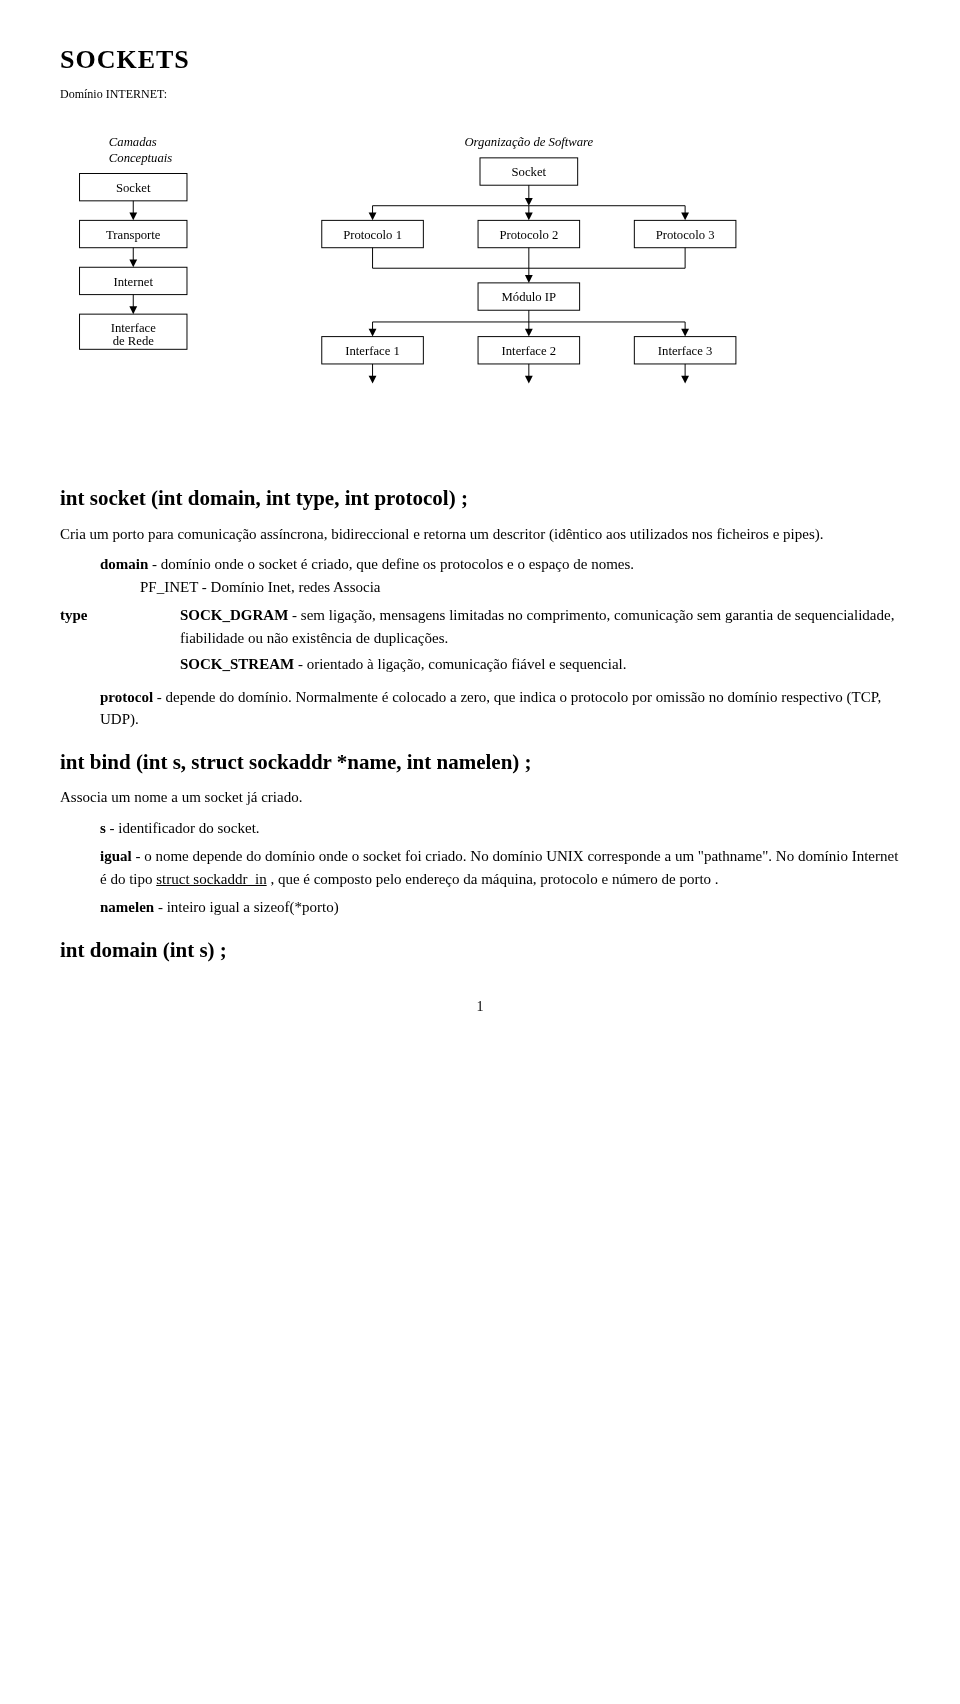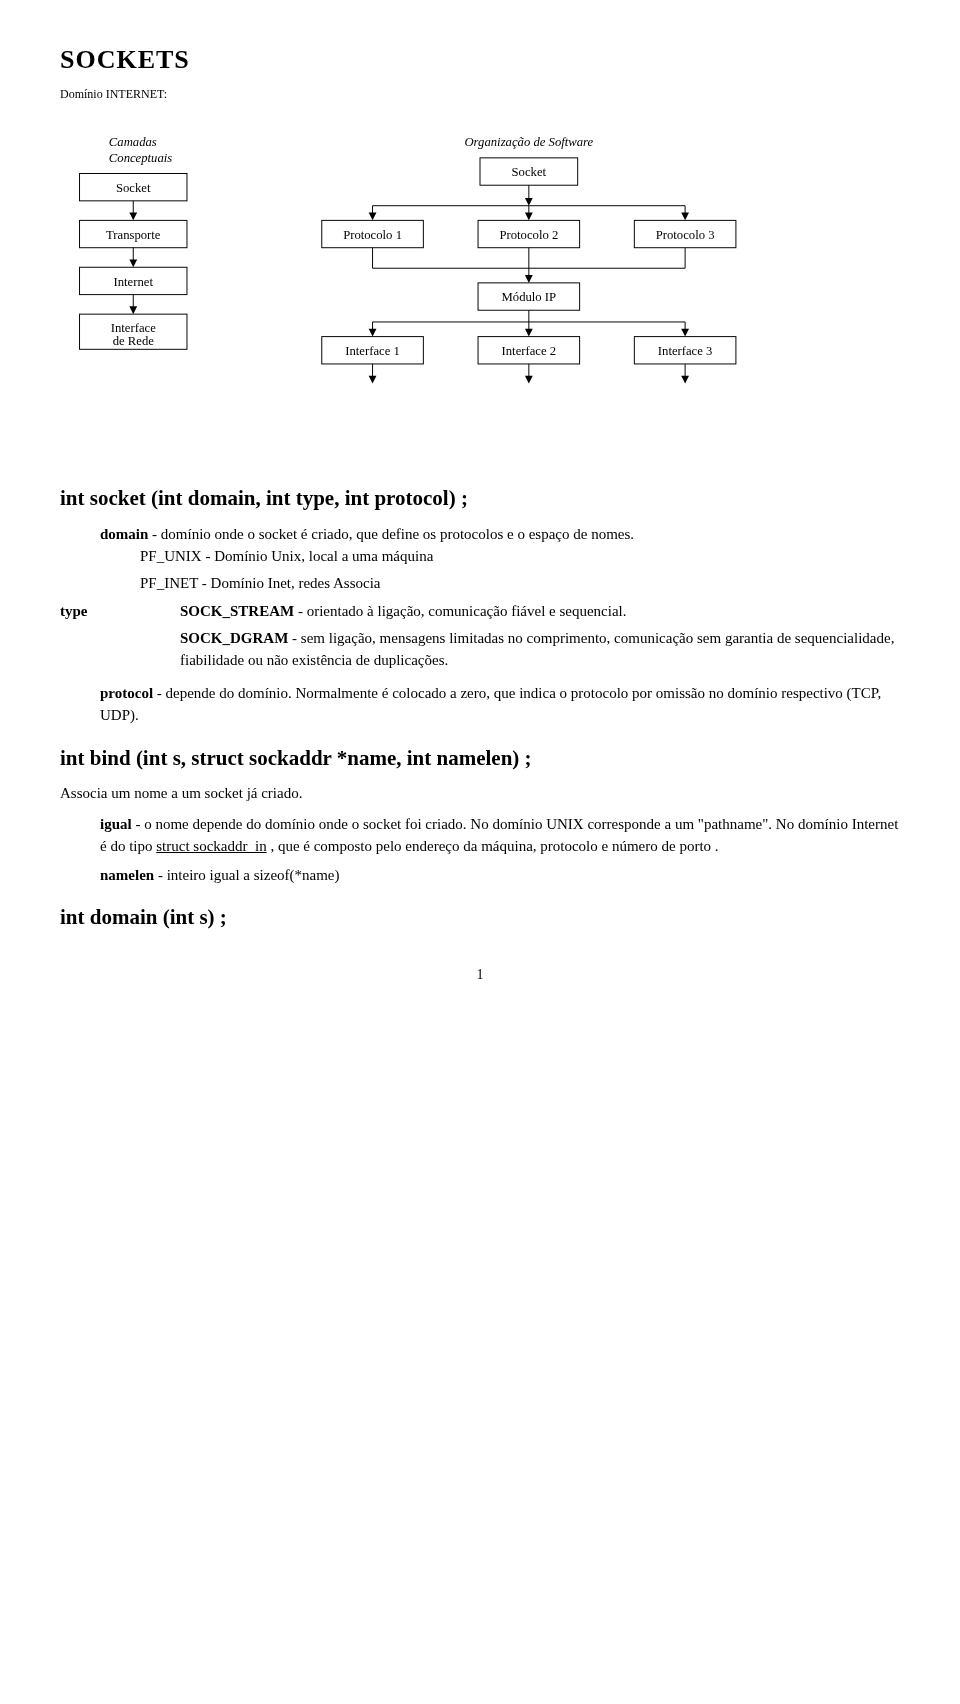--- a/index.html
+++ b/index.html
@@ -186,63 +186,67 @@
     <polygon points="636,207 640,215 644,207" fill="#000"></polygon>
     <rect x="588" y="215" width="104" height="28" fill="none" stroke="#000" stroke-width="1"></rect>
     <text x="640" y="234" text-anchor="middle" font-size="13" font-family="Times New Roman, serif">Interface 3</text>
     <line x1="640" y1="243" x2="640" y2="258" stroke="#000" stroke-width="1"></line>
     <polygon points="636,255 640,263 644,255" fill="#000"></polygon>
   </svg>
 </div>
 
 <div class="content-section">
   <p class="function-signature">int socket (int domain, int type, int protocol) ;</p>
+  <p class="section-desc">Cria um porto para comunicação assíncrona, bidireccional e retorna um descritor (idêntico aos utilizados nos ficheiros e pipes).</p>
 
   <div class="param-block">
     <span class="param-name">domain</span>
     <span>- domínio onde o socket é criado, que define os protocolos e o espaço de nomes.</span>
-    <div class="sub-param">PF_UNIX - Domínio Unix, local a uma máquina</div>
     <div class="sub-param">PF_INET - Domínio Inet, redes Associa</div>
   </div>
 
   <div style="margin-bottom:6px; display:flex; align-items:flex-start;justify-content:center;">
     <span class="type-label" style="margin-right:4px; min-width:36px;">type</span>
     <div>
       <div class="type-sub">
+        <span class="param-name">SOCK_DGRAM</span>
+        <span>- sem ligação, mensagens limitadas no comprimento, comunicação sem garantia de sequencialidade, fiabilidade ou não existência de duplicações.</span>
+      </div>
+      <div class="type-sub">
         <span class="param-name">SOCK_STREAM</span>
         <span>- orientado à ligação, comunicação fiável e sequencial.</span>
       </div>
-      <div class="type-sub">
-        <span class="param-name">SOCK_DGRAM</span>
-        <span>- sem ligação, mensagens limitadas no comprimento, comunicação sem garantia de sequencialidade, fiabilidade ou não existência de duplicações.</span>
-      </div>
     </div>
   </div>
 
   <div class="param-block">
     <span class="param-name">protocol</span>
     <span>- depende do domínio. Normalmente é colocado a zero, que indica o protocolo por omissão no domínio respectivo (TCP, UDP).</span>
   </div>
 </div>
 
 <div class="content-section">
   <p class="function-signature">int bind (int s, struct sockaddr *name, int namelen) ;</p>
   <p class="section-desc">Associa um nome a um socket já criado.</p>
 
+  <div class="param-block">
+    <span class="param-name">s</span>
+    <span>- identificador do socket.</span>
+  </div>
 
   <div class="param-block">
     <span class="param-name">igual</span>
     <span>- o nome depende do domínio onde o socket foi criado. No domínio UNIX corresponde a um "pathname". No domínio Internet é do tipo</span>
     <span class="underline-text">struct sockaddr_in</span>
     <span>, que é composto pelo endereço da máquina, protocolo e número de porto .</span>
   </div>
 
   <div class="param-block">
     <span class="param-name">namelen</span>
-    <span>- inteiro igual a sizeof(*name)</span>
+    <span>- inteiro igual a sizeof(*porto)</span>
   </div>
 </div>
 
 <div class="content-section">
   <p class="function-signature">int domain (int s) ;</p>
 </div>
 
 <div class="page-number">1</div>
 
 </body></html>

